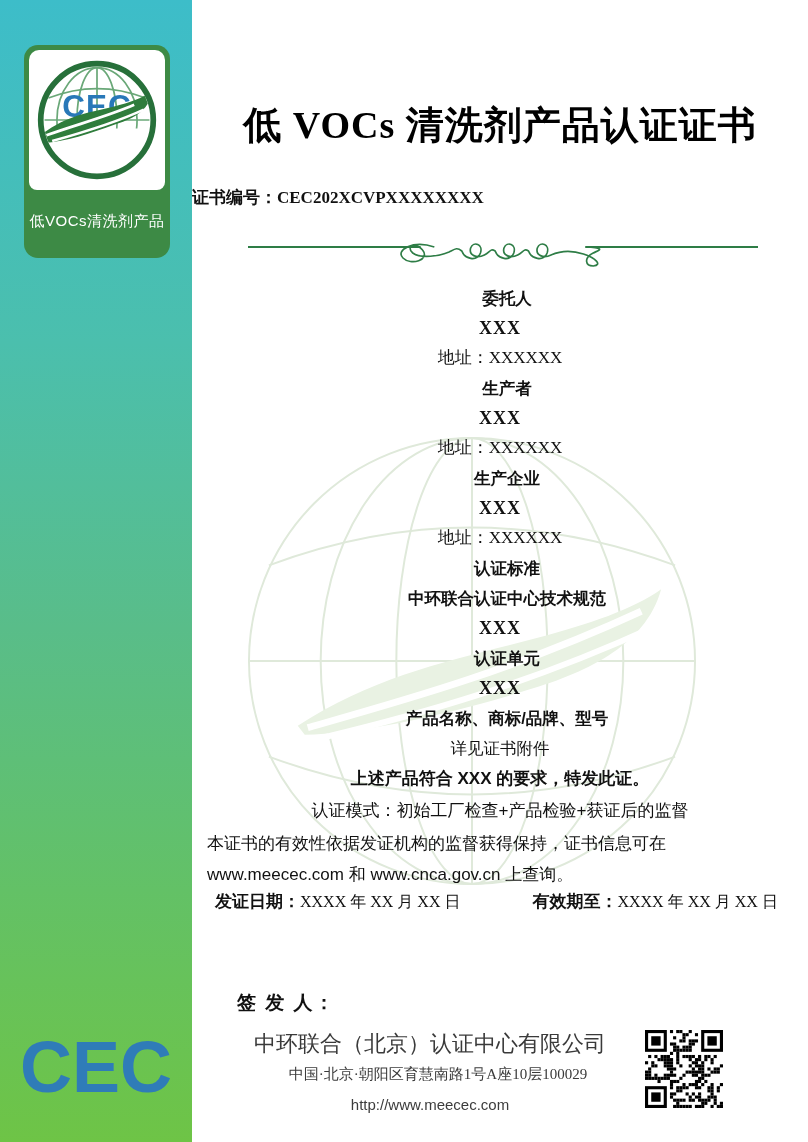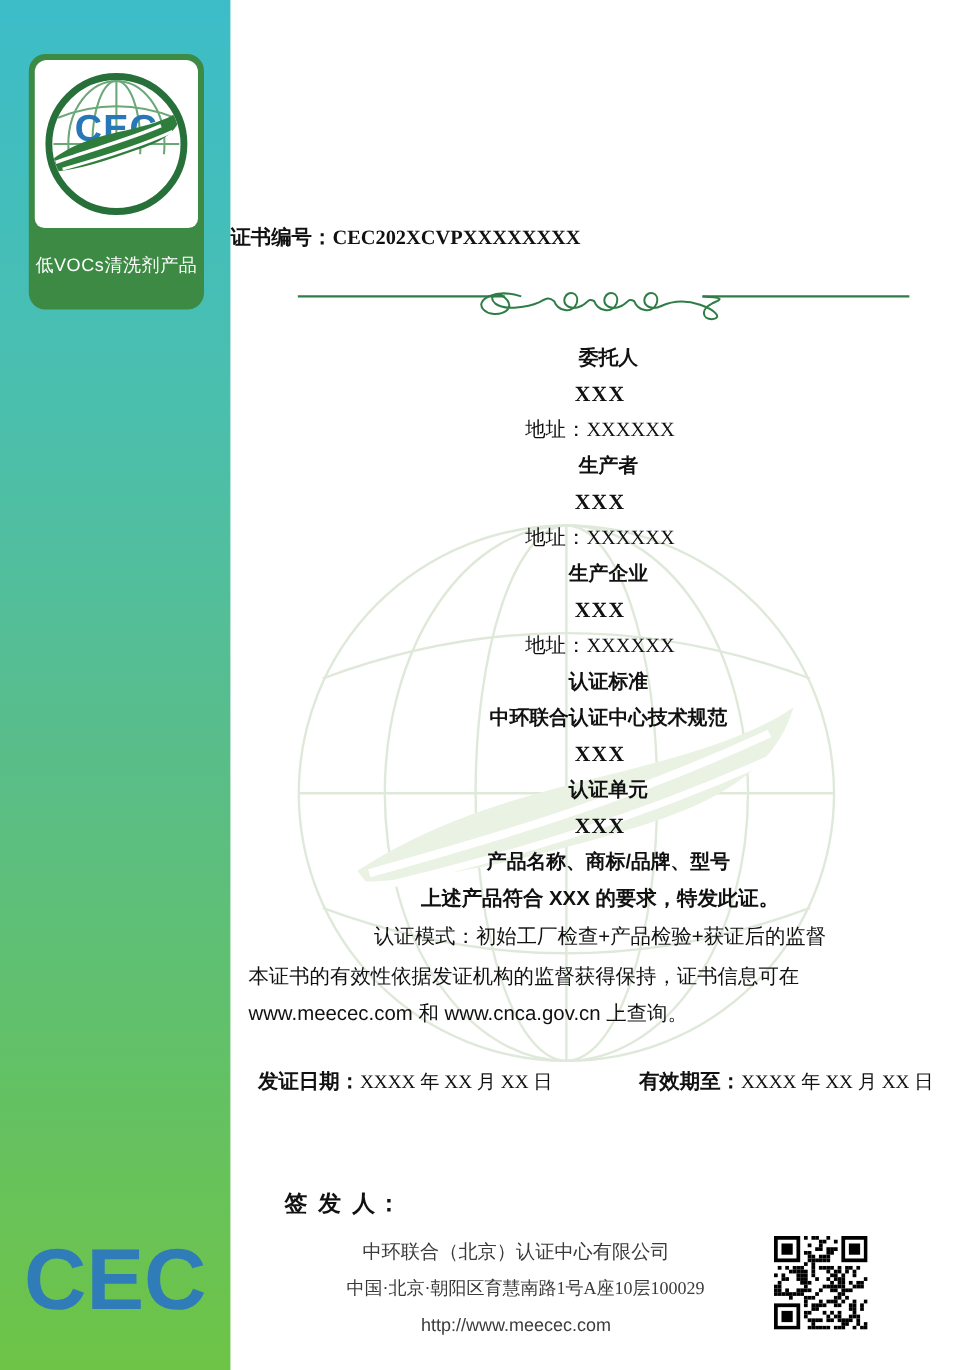--- a/index.html
+++ b/index.html
@@ -84,21 +84,21 @@
   .date-label { font-weight:bold; }
   .date-value { font-family:"Liberation Serif", serif; font-size:16px; }
 
   .signer-row {
     position:absolute; top:990px; left:0; padding-left:45px;
     font-weight:bold; font-size:19px; letter-spacing:2px;
   }
 
   .footer { position:absolute; top:1032px; left:0; width:100%; }
   .footer-text { width:476px; text-align:center; }
-  .footer-company { font-family:"Liberation Serif", serif; font-size:16px; color:#3a3a3a; line-height:24px; }
+  .footer-company { font-family:"Liberation Serif", serif; font-size:22px; color:#3a3a3a; line-height:24px; }
   .footer-address { font-family:"Liberation Serif", serif; font-size:15px; color:#3a3a3a; line-height:24px; margin-top:6px;padding-left:16px; }
   .footer-url     { font-size:15px; color:#3c3c3c; line-height:22px; margin-top:8px; }
   .qr { position:absolute; left:453px; top:-2px; width:78px; height:78px; }
   .qr svg { width:78px; height:78px; }
 </style>
 </head>
 <body>
 
 <div class="sidebar">
   <div class="logo-card">
@@ -153,20 +153,21 @@
     <g clip-path="url(#wmClip)">
       <path d="M55,295 C135,243 215,228 295,207 C348,193 392,178 420,158 C404,216 342,243 280,261 C198,286 115,303 62,304 Z" fill="#e9f2e3"></path>
       <path d="M65,297 C160,270 270,240 400,180" stroke="#ffffff" stroke-width="7" fill="none"></path>
       <path d="M80,307 C180,283 290,252 412,196" stroke="#ffffff" stroke-width="6" fill="none"></path>
     </g>
   </svg>
 </div>
 
 <div class="main">
 
+  <div class="doc-title">低 VOCs 清洗剂产品认证证书</div>
 
   <div class="cert-no">
     <span>证书编号：</span><span class="num">CEC202XCVPXXXXXXXX</span>
   </div>
 
   <div class="divider">
     <svg viewBox="0 0 520 32" preserveAspectRatio="none">
       <g stroke="#2e7d46" stroke-width="2" fill="none">
         <line x1="0" y1="9" x2="176" y2="9"></line>
         <line x1="344" y1="9" x2="520" y2="9"></line>
@@ -189,20 +190,21 @@
     <div class="row row-label">生产企业</div>
     <div class="row row-value">XXX</div>
     <div class="row row-addr">地址：XXXXXX</div>
 
     <div class="row row-label">认证标准</div>
     <div class="row row-label">中环联合认证中心技术规范</div>
     <div class="row row-value">XXX</div>
     <div class="row row-label">认证单元</div>
     <div class="row row-value">XXX</div>
     <div class="row row-label">产品名称、商标/品牌、型号</div>
+    <div class="row row-plain">详见证书附件</div>
 
     <div class="row-conf">上述产品符合 XXX 的要求，特发此证。</div>
     <div class="row-mode">认证模式：初始工厂检查+产品检验+获证后的监督</div>
     <div class="statement">本证书的有效性依据发证机构的监督获得保持，证书信息可在 www.meecec.com 和 www.cnca.gov.cn 上查询。</div>
   </div>
 
   <div class="dates-row">
     <div class="date-block">
       <span class="date-label">发证日期：</span><span class="date-value">XXXX 年 XX 月 XX 日</span>
     </div>

